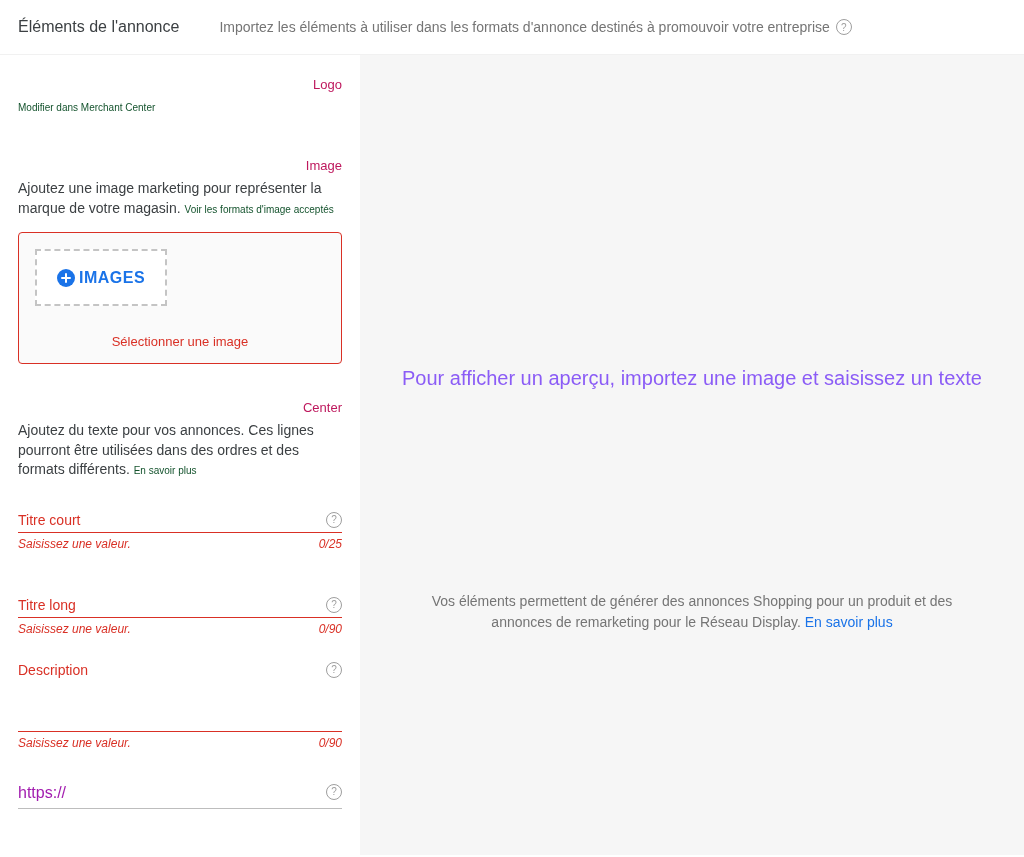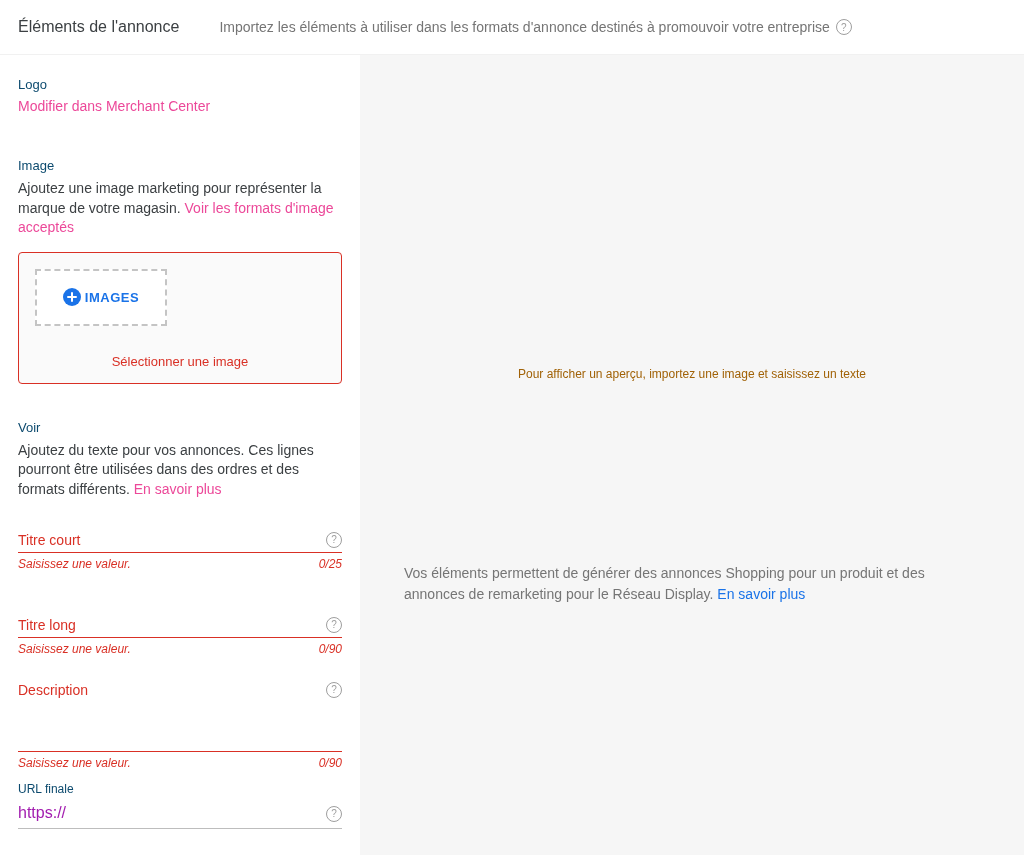--- a/index.html
+++ b/index.html
@@ -56,53 +56,54 @@
   }
   .right {
     flex: 1;
     background: #f6f6f6;
     display: flex;
     flex-direction: column;
     align-items: center;
     position: relative;
   }
   .right-placeholder {
-    color: #a16207;
-    font-size: 12px;
+    color: #8b5cf6;
+    font-size: 20px;
     text-align: center;
     position: absolute;
     top: 312px;
     left: 0;
     right: 0;
     padding: 0 30px;
   }
   .right-footer {
     color: #757575;
     font-size: 14px;
-    text-align: left;
+    text-align: center;
     position: absolute;
-    top: 508px;
+    top: 536px;
     left: 0;
     right: 0;
     padding: 0 44px;
     line-height: 1.5;
   }
   .right-footer a {
     color: #1a73e8;
     text-decoration: none;
   }
   .section-label {
-    color: #0c4a6e;
+    color: #be185d;
     font-size: 13px;
     margin-bottom: 6px;
+    text-align: right;
   }
   .link {
-    color: #ec4899;
+    color: #14532d;
     text-decoration: none;
-    font-size: 14px;
+    font-size: 10px;
   }
   .section {
     margin-bottom: 44px;
   }
   .section.tight {
     margin-bottom: 26px;
   }
   .body-text {
     color: #3c4043;
     font-size: 14px;
@@ -132,37 +133,37 @@
     background: #1a73e8;
     border-radius: 50%;
     display: inline-flex;
     align-items: center;
     justify-content: center;
     margin-right: 4px;
   }
   .plus-circle svg { display:block; }
   .upload-label {
     color: #1a73e8;
-    font-size: 13px;
+    font-size: 16px;
     font-weight: 600;
     letter-spacing: 0.5px;
   }
   .upload-error {
     color: #d93025;
     font-size: 13px;
     margin-top: 28px;
     text-align: center;
   }
   .field {
     margin-bottom: 16px;
   }
   .field-row {
     display: flex;
     justify-content: space-between;
-    align-items: flex-end;
+    align-items: flex-start;
     border-bottom: 1px solid #d93025;
     padding: 6px 0 4px 0;
   }
   .field-row.normal {
     border-bottom: 1px solid #bdbdbd;
   }
   .field-label {
     font-size: 14px;
     color: #d93025;
   }
@@ -224,21 +225,21 @@
                 <path d="M5 1v8M1 5h8" stroke="#fff" stroke-width="2" stroke-linecap="round"></path>
               </svg>
           </span>
           <span class="upload-label">IMAGES</span>
         </div>
         <div class="upload-error">Sélectionner une image</div>
       </div>
     </div>
 
     <div class="section tight">
-      <div class="section-label">Voir</div>
+      <div class="section-label">Center</div>
       <div class="body-text">
         <span>Ajoutez du texte pour vos annonces. Ces lignes pourront être utilisées dans des ordres et des formats différents. </span><a href="#" class="link">En savoir plus</a>
       </div>
     </div>
 
     <div class="field" style="margin-bottom:40px;">
       <div class="field-row">
         <span class="field-label">Titre court</span>
         <span class="field-help">
             <span class="help-icon">?</span>
@@ -256,36 +257,35 @@
         <span class="field-help">
             <span class="help-icon">?</span>
           </span>
       </div>
       <div class="field-hint">
         <span>Saisissez une valeur.</span>
         <span>0/90</span>
       </div>
     </div>
 
-    <div class="field desc-field" style="margin-bottom:12px;">
+    <div class="field desc-field" style="margin-bottom:28px;">
       <div class="desc-label-row">
         <span class="field-label">Description</span>
         <span class="field-help">
             <span class="help-icon">?</span>
           </span>
       </div>
       <div class="desc-input-row"></div>
       <div class="field-hint">
         <span>Saisissez une valeur.</span>
         <span>0/90</span>
       </div>
     </div>
 
     <div class="field" style="margin-bottom:4px;">
-      <div class="section-label" style="font-size:12px;margin-bottom:2px;">URL finale</div>
       <div class="field-row normal" style="padding-bottom:6px;">
         <span class="field-value">https://</span>
         <span class="field-help">
             <span class="help-icon">?</span>
           </span>
       </div>
     </div>
 
   </div>
 

